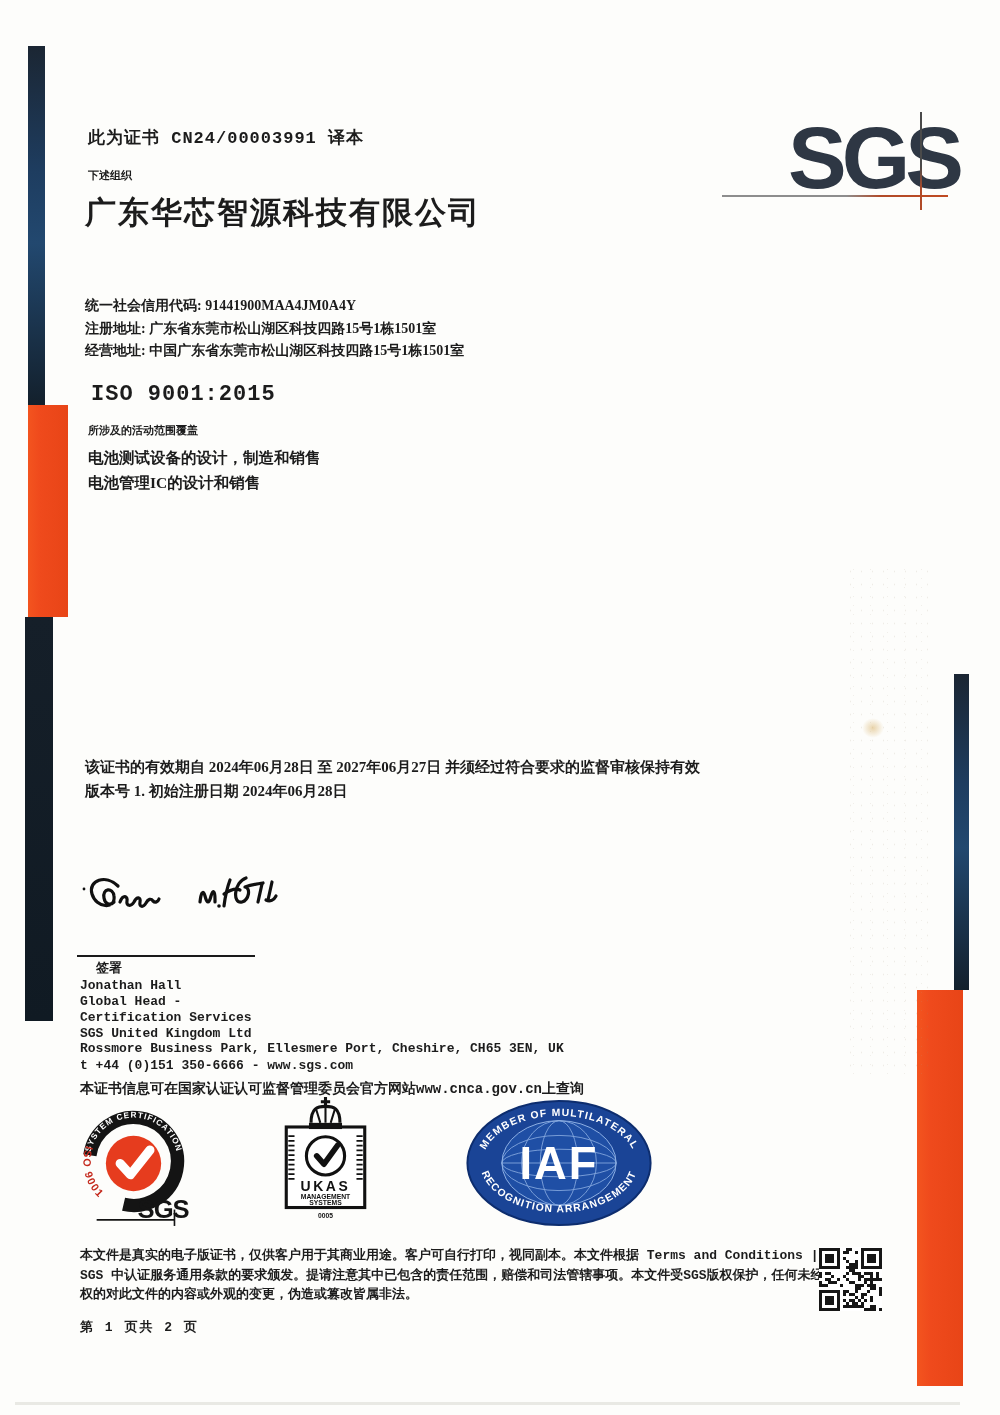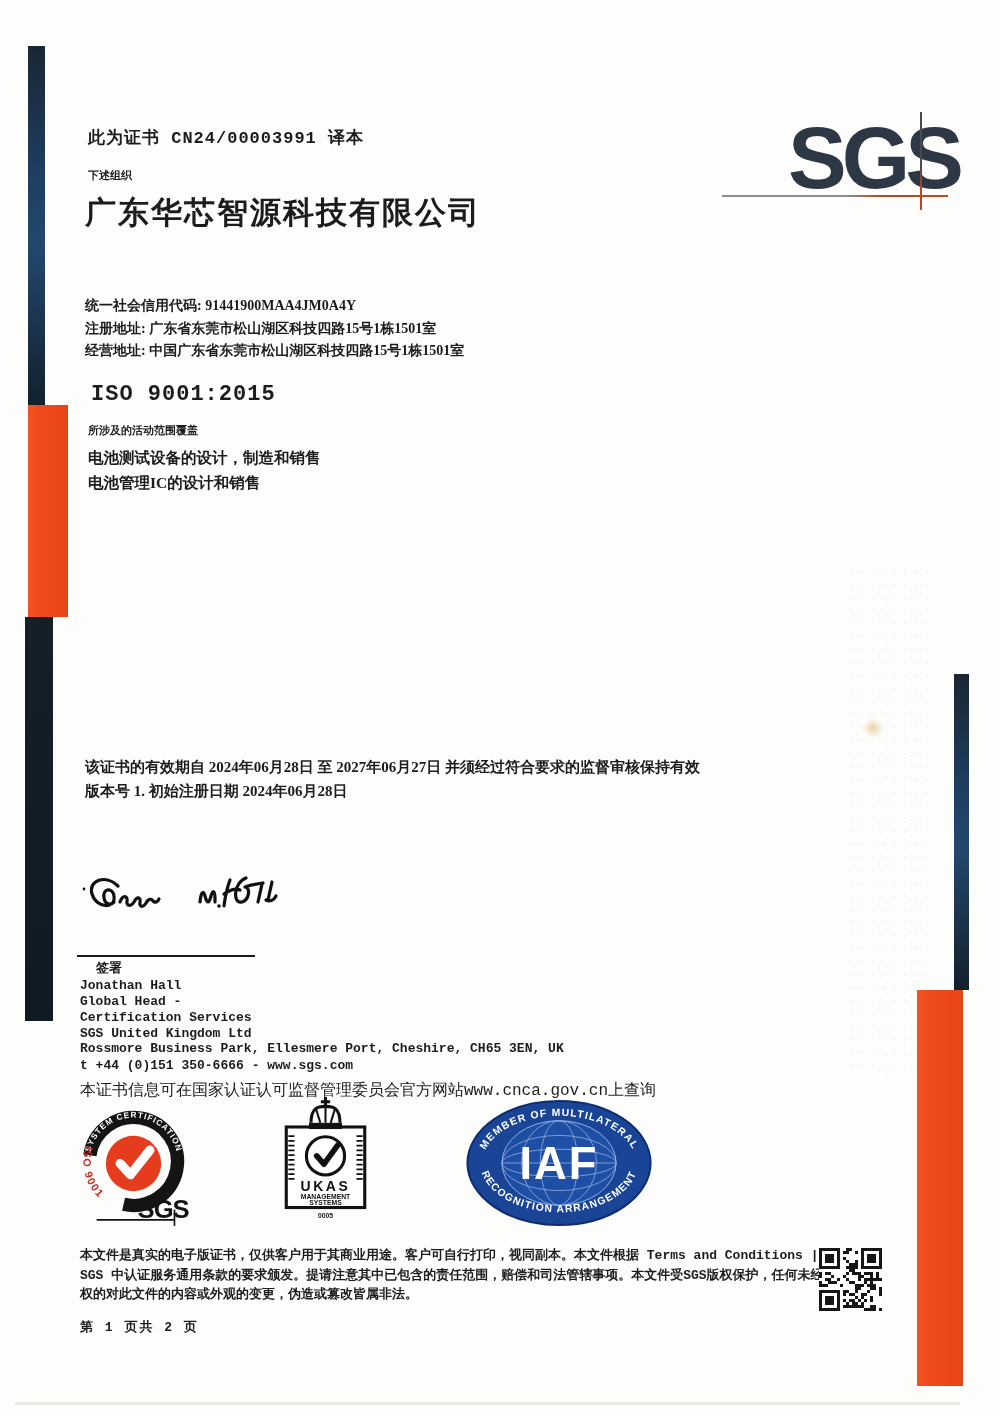--- a/index.html
+++ b/index.html
@@ -21,21 +21,21 @@
   .mono{font-family:"Liberation Mono","DejaVu Sans Mono",monospace;}
   .t-cert{font-size:17px;font-weight:600;letter-spacing:1px;}
   .t-small{font-size:11px;font-weight:600;}
   .t-company{font-size:31px;font-weight:bold;letter-spacing:2px;}
   .t-detail{font-size:14px;font-weight:600;line-height:22.5px;font-family:Liberation Serif, serif;}
   .t-iso{font-size:22px;font-weight:bold;letter-spacing:1px;}
   .t-scope{font-size:15.5px;font-weight:600;line-height:25px;}
   .t-valid{font-size:15px;font-weight:600;line-height:24px;}
   .t-sig{font-size:13px;font-weight:600;line-height:16px;}
   .t-addr{font-size:13px;font-weight:600;}
-  .t-cnca{font-size:16px;font-weight:normal;text-align:right;}
+  .t-cnca{font-size:14px;font-weight:bold;text-align:right;}
   .t-disc{font-size:13px;font-weight:bold;line-height:19.5px;text-align:left;}
   .t-page{font-size:13px;font-weight:bold;letter-spacing:2px;}
   .sig-rule{position:absolute;height:2px;background:#1a1a1a;}
   
   .speckle{position:absolute;opacity:.14;
     background-image:radial-gradient(#9a8a70 0.7px, transparent 0.9px),
                      radial-gradient(#b0a089 0.6px, transparent 0.8px);
     background-size:11px 13px, 17px 9px;}
   .blob{position:absolute;border-radius:50%;background:radial-gradient(#d8b26a,transparent 70%);opacity:.55;}
   .bottom-shadow{position:absolute;background:#e3e3df;opacity:.8;}

